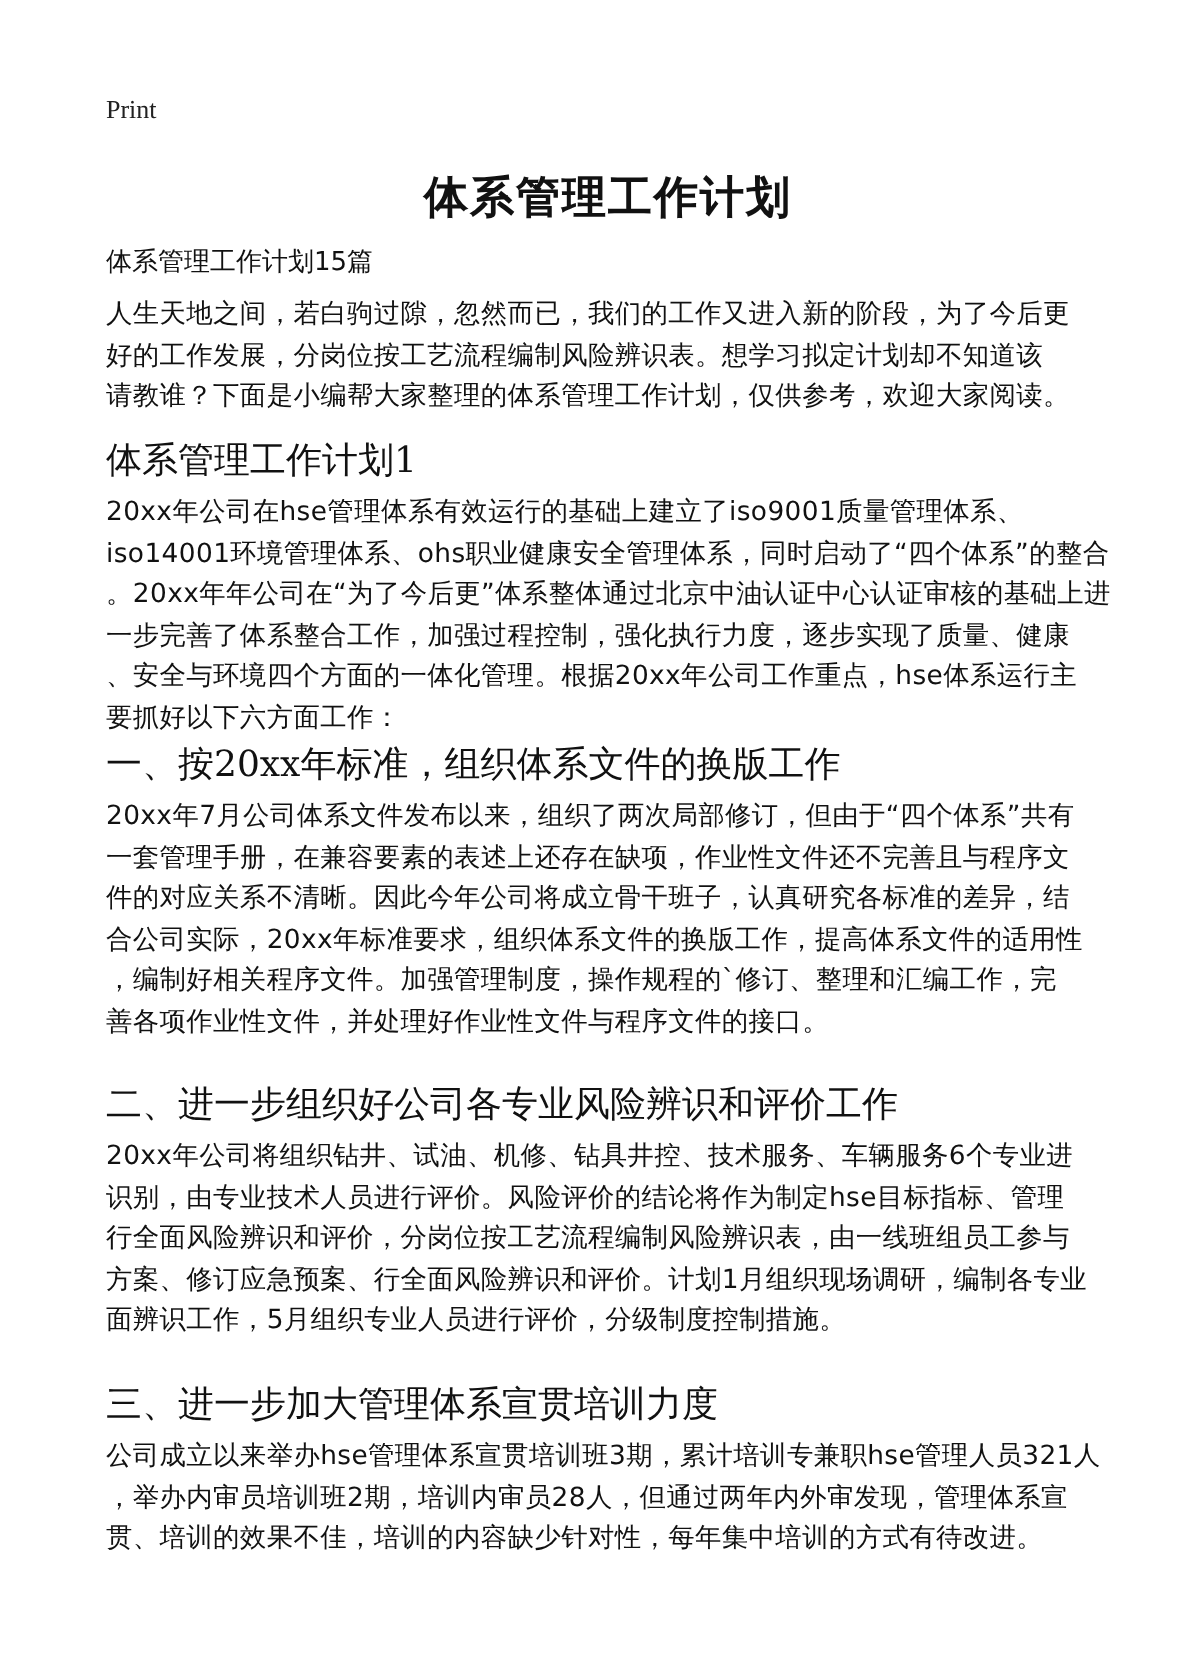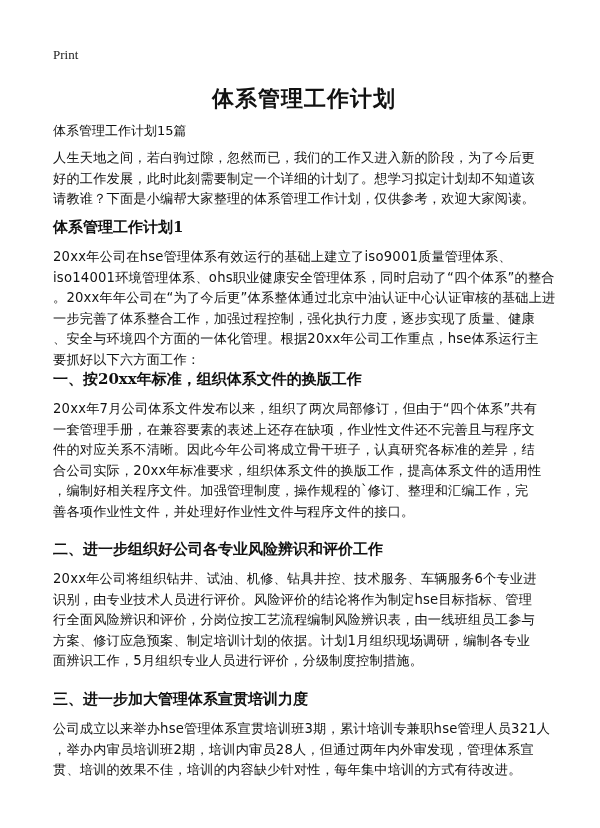--- a/index.html
+++ b/index.html
@@ -1,33 +1,33 @@
 <!DOCTYPE html>
 <html><head>
 <meta charset="utf-8">
 <style>
   html, body { margin:0; padding:0; background:#ffffff; }
   body { width:600px; height:828px; overflow:hidden; position:relative; color:#111; font-family:"DejaVu Sans","Liberation Sans",sans-serif; }
   .print { position:absolute; left:53px; top:47px; font-family:"Liberation Serif","DejaVu Serif",serif; font-size:13px; color:#222; }
   .title { position:absolute; left:0; width:600px; top:80px; text-align:center; font-size:22px; color:#111; letter-spacing:1px; }
   .subtitle { position:absolute; left:53px; top:122px; font-size:13px; }
   .p { position:absolute; left:53px; width:495px; font-size:13.2px; line-height:20.5px; letter-spacing:0.2px; margin:0; }
-  .h { position:absolute; left:53px; font-size:15px; font-weight:bold; font-family:"DejaVu Serif","Liberation Serif",serif; margin:0; }
+  .h { position:absolute; left:53px; font-size:18px; font-weight:normal; font-family:"DejaVu Serif","Liberation Serif",serif; margin:0; }
   .line { display:block; white-space:nowrap; }
 </style>
 </head>
 <body>
 
 <div class="print">Print</div>
 <h1 class="title" style="margin:4px;font-weight:bold;">体系管理工作计划</h1>
 <div class="subtitle">体系管理工作计划15篇</div>
 
 <p class="p" style="top:148px;">
   <span class="line">人生天地之间，若白驹过隙，忽然而已，我们的工作又进入新的阶段，为了今后更</span>
-  <span class="line">好的工作发展，此时此刻需要制定一个详细的计划了。想学习拟定计划却不知道该</span>
+  <span class="line">好的工作发展，分岗位按工艺流程编制风险辨识表。想学习拟定计划却不知道该</span>
   <span class="line">请教谁？下面是小编帮大家整理的体系管理工作计划，仅供参考，欢迎大家阅读。</span>
 </p>
 
 <h2 class="h" style="top:218px;">体系管理工作计划1</h2>
 
 <p class="p" style="top:247px;">
   <span class="line">20xx年公司在hse管理体系有效运行的基础上建立了iso9001质量管理体系、</span>
   <span class="line">iso14001环境管理体系、ohs职业健康安全管理体系，同时启动了“四个体系”的整合</span>
   <span class="line">。20xx年年公司在“为了今后更”体系整体通过北京中油认证中心认证审核的基础上进</span>
   <span class="line">一步完善了体系整合工作，加强过程控制，强化执行力度，逐步实现了质量、健康</span>
@@ -45,21 +45,21 @@
   <span class="line">，编制好相关程序文件。加强管理制度，操作规程的`修订、整理和汇编工作，完</span>
   <span class="line">善各项作业性文件，并处理好作业性文件与程序文件的接口。</span>
 </p>
 
 <h3 class="h" style="top:540px;">二、进一步组织好公司各专业风险辨识和评价工作</h3>
 
 <p class="p" style="top:569px;">
   <span class="line">20xx年公司将组织钻井、试油、机修、钻具井控、技术服务、车辆服务6个专业进</span>
   <span class="line">识别，由专业技术人员进行评价。风险评价的结论将作为制定hse目标指标、管理</span>
   <span class="line">行全面风险辨识和评价，分岗位按工艺流程编制风险辨识表，由一线班组员工参与</span>
-  <span class="line">方案、修订应急预案、制定培训计划的依据。计划1月组织现场调研，编制各专业</span>
+  <span class="line">方案、修订应急预案、行全面风险辨识和评价。计划1月组织现场调研，编制各专业</span>
   <span class="line">面辨识工作，5月组织专业人员进行评价，分级制度控制措施。</span>
 </p>
 
 <h3 class="h" style="top:690px;">三、进一步加大管理体系宣贯培训力度</h3>
 
 <p class="p" style="top:719px;">
   <span class="line">公司成立以来举办hse管理体系宣贯培训班3期，累计培训专兼职hse管理人员321人</span>
   <span class="line">，举办内审员培训班2期，培训内审员28人，但通过两年内外审发现，管理体系宣</span>
   <span class="line">贯、培训的效果不佳，培训的内容缺少针对性，每年集中培训的方式有待改进。</span>
 </p>

